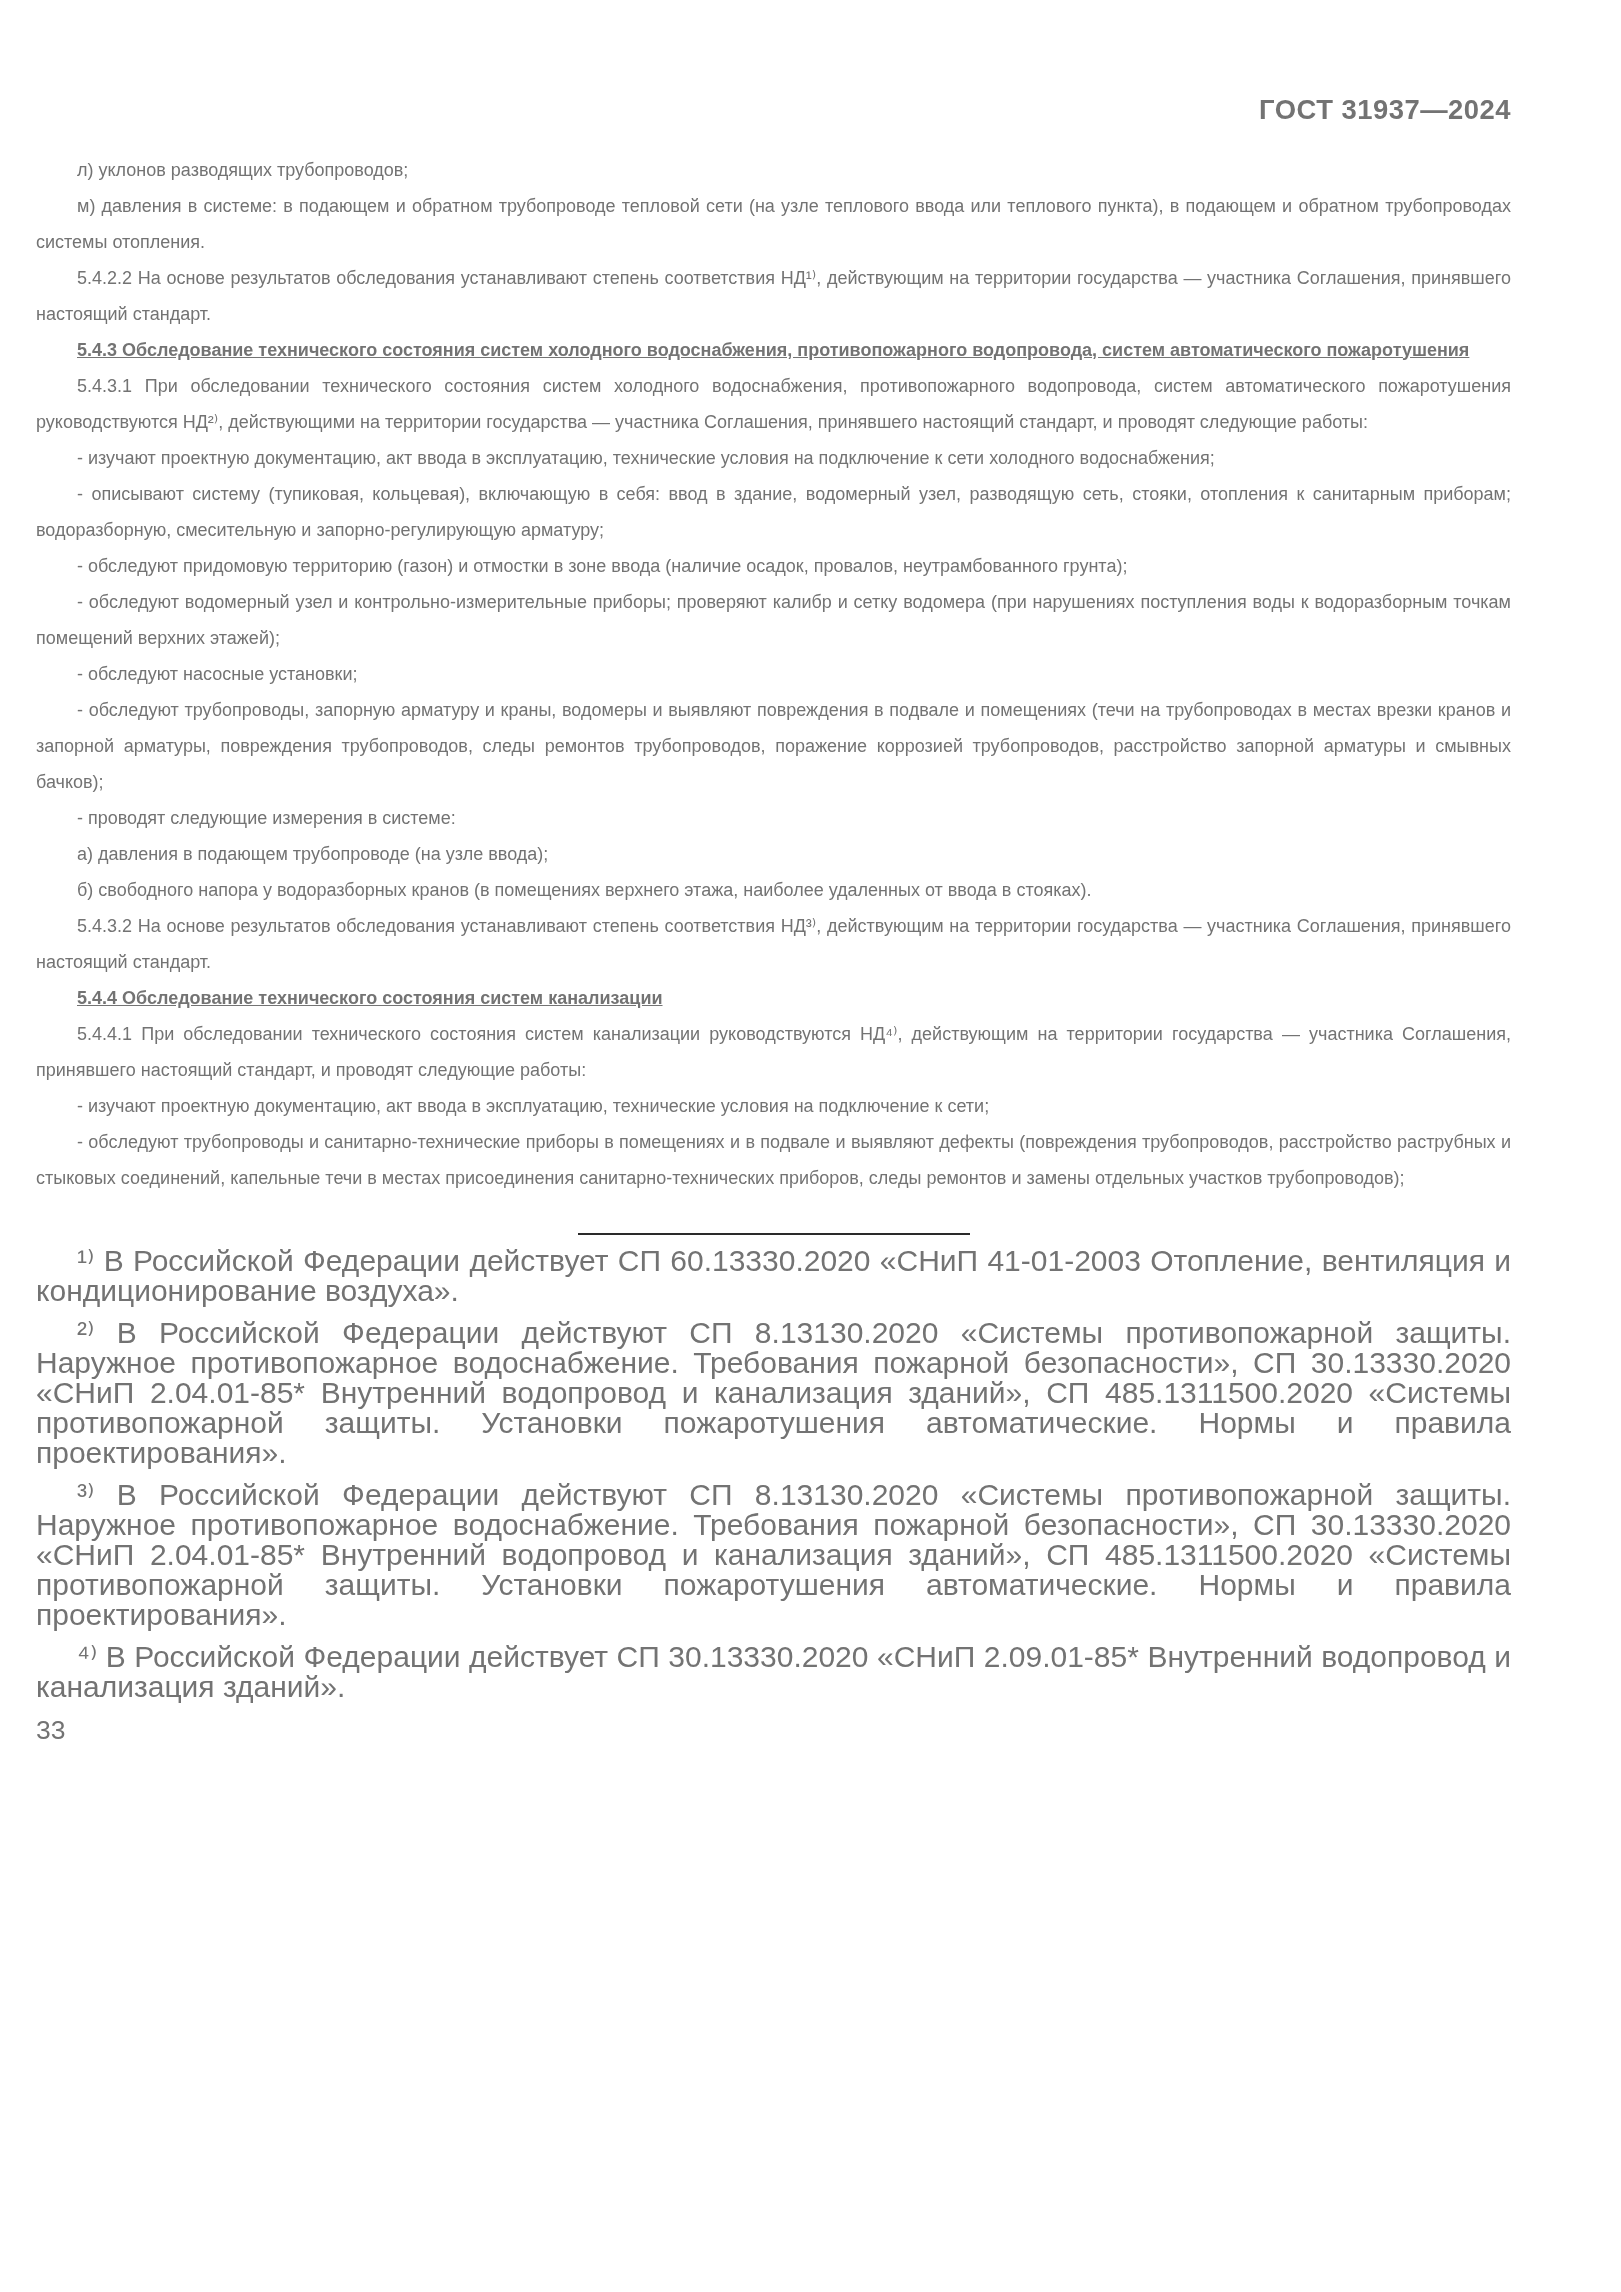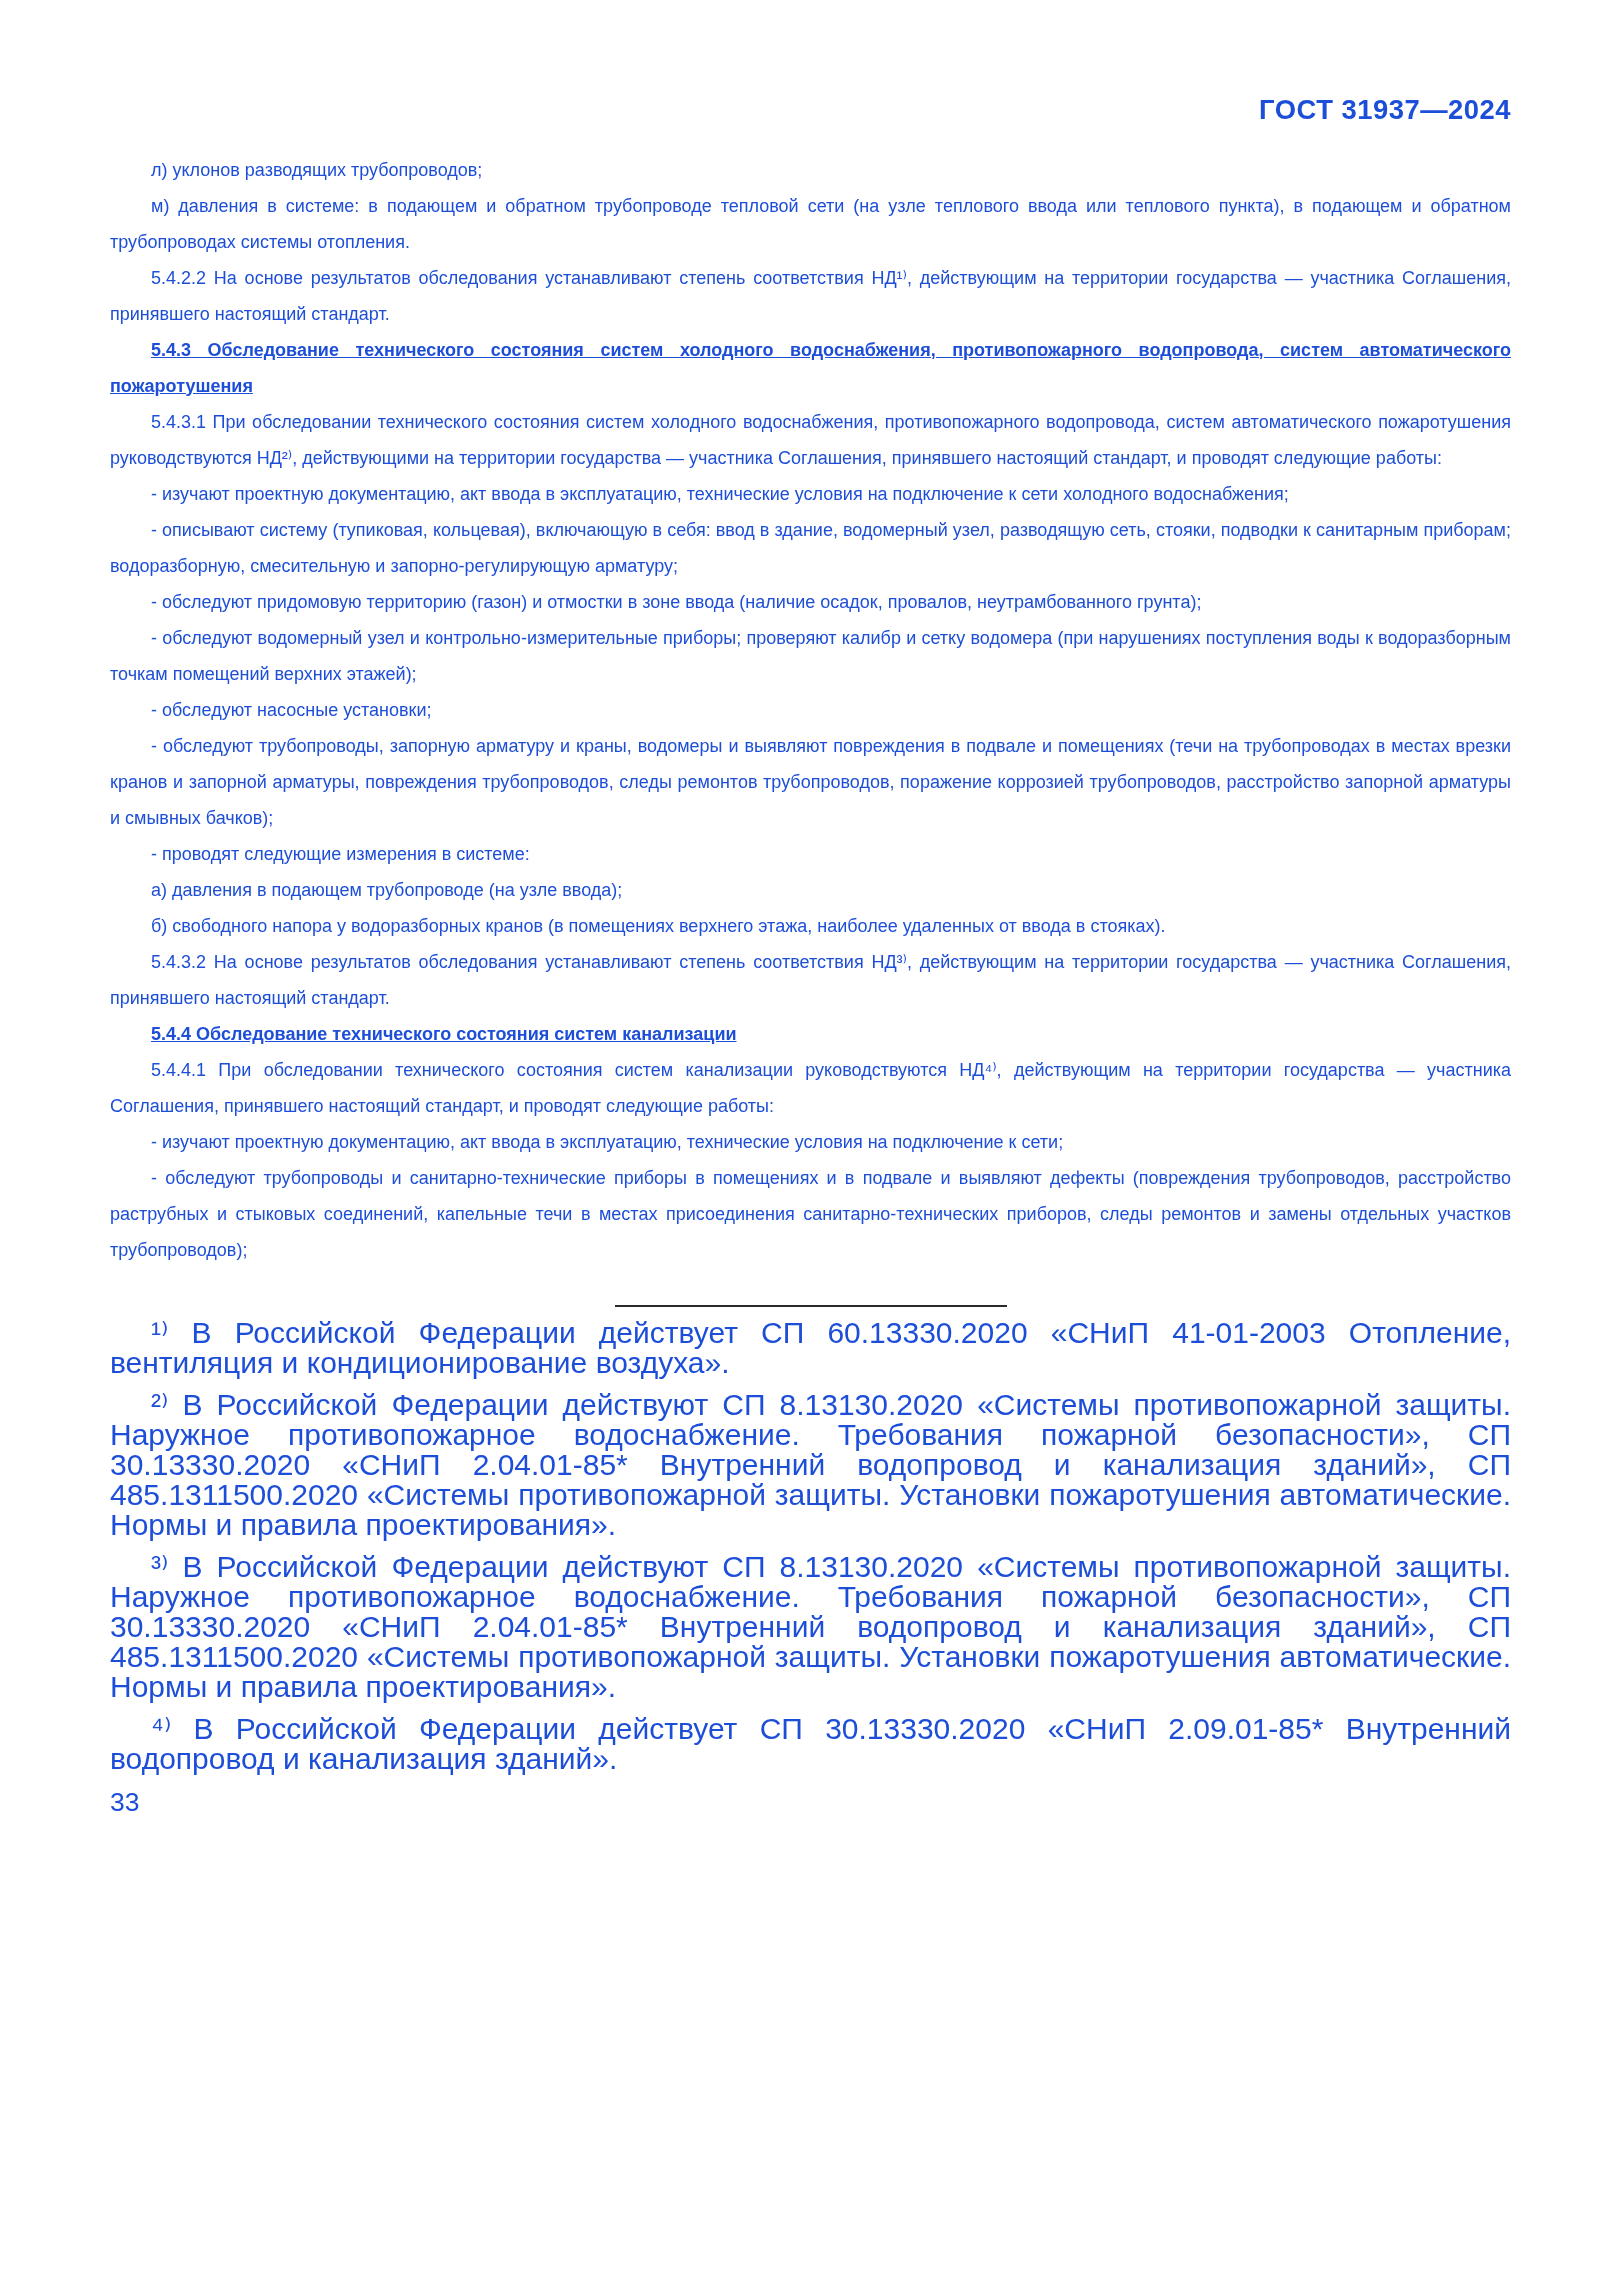--- a/index.html
+++ b/index.html
@@ -7,23 +7,23 @@
     padding: 0;
     background: #e8e8e8;
   }
   .page {
     position: relative;
     width: 1621px;
     height: 2293px;
     margin: 0 auto;
     background: #ffffff;
     box-sizing: border-box;
-    padding: 94px 110px 39px 110px;
+    padding: 94px 110px 39px 36px;
     font-family: "Liberation Sans", "DejaVu Sans", sans-serif;
-    color: #1d4ed8;
+    color: #737373;
     overflow: hidden;
   }
   .doc-header {
     font-size: 27.4px;
     font-weight: 700;
     text-align: right;
     margin: 0 0 25.5px 0;
     letter-spacing: 0.5px;
   }
   .doc-body {
@@ -70,21 +70,21 @@
 
   <div class="doc-header">ГОСТ 31937—2024</div>
 
   <div class="doc-body">
       <p class="para">л) уклонов разводящих трубопроводов;</p>
       <p class="para">м) давления в системе: в подающем и обратном трубопроводе тепловой сети (на узле теплового ввода или теплового пункта), в подающем и обратном трубопроводах системы отопления.</p>
       <p class="para">5.4.2.2 На основе результатов обследования устанавливают степень соответствия НД¹⁾, действующим на территории государства — участника Соглашения, принявшего настоящий стандарт.</p>
       <p class="para bold">5.4.3 Обследование технического состояния систем холодного водоснабжения, противопожарного водопровода, систем автоматического пожаротушения</p>
       <p class="para">5.4.3.1 При обследовании технического состояния систем холодного водоснабжения, противопожарного водопровода, систем автоматического пожаротушения руководствуются НД²⁾, действующими на территории государства — участника Соглашения, принявшего настоящий стандарт, и проводят следующие работы:</p>
       <p class="para">- изучают проектную документацию, акт ввода в эксплуатацию, технические условия на подключение к сети холодного водоснабжения;</p>
-      <p class="para">- описывают систему (тупиковая, кольцевая), включающую в себя: ввод в здание, водомерный узел, разводящую сеть, стояки, подводки к санитарным приборам; водоразборную, смесительную и запорно-регулирующую арматуру;</p>
+      <p class="para">- описывают систему (тупиковая, кольцевая), включающую в себя: ввод в здание, водомерный узел, разводящую сеть, стояки, отопления к санитарным приборам; водоразборную, смесительную и запорно-регулирующую арматуру;</p>
       <p class="para">- обследуют придомовую территорию (газон) и отмостки в зоне ввода (наличие осадок, провалов, неутрамбованного грунта);</p>
       <p class="para">- обследуют водомерный узел и контрольно-измерительные приборы; проверяют калибр и сетку водомера (при нарушениях поступления воды к водоразборным точкам помещений верхних этажей);</p>
       <p class="para">- обследуют насосные установки;</p>
       <p class="para">- обследуют трубопроводы, запорную арматуру и краны, водомеры и выявляют повреждения в подвале и помещениях (течи на трубопроводах в местах врезки кранов и запорной арматуры, повреждения трубопроводов, следы ремонтов трубопроводов, поражение коррозией трубопроводов, расстройство запорной арматуры и смывных бачков);</p>
       <p class="para">- проводят следующие измерения в системе:</p>
       <p class="para">а) давления в подающем трубопроводе (на узле ввода);</p>
       <p class="para">б) свободного напора у водоразборных кранов (в помещениях верхнего этажа, наиболее удаленных от ввода в стояках).</p>
       <p class="para">5.4.3.2 На основе результатов обследования устанавливают степень соответствия НД³⁾, действующим на территории государства — участника Соглашения, принявшего настоящий стандарт.</p>
       <p class="para bold">5.4.4 Обследование технического состояния систем канализации</p>
       <p class="para">5.4.4.1 При обследовании технического состояния систем канализации руководствуются НД⁴⁾, действующим на территории государства — участника Соглашения, принявшего настоящий стандарт, и проводят следующие работы:</p>

